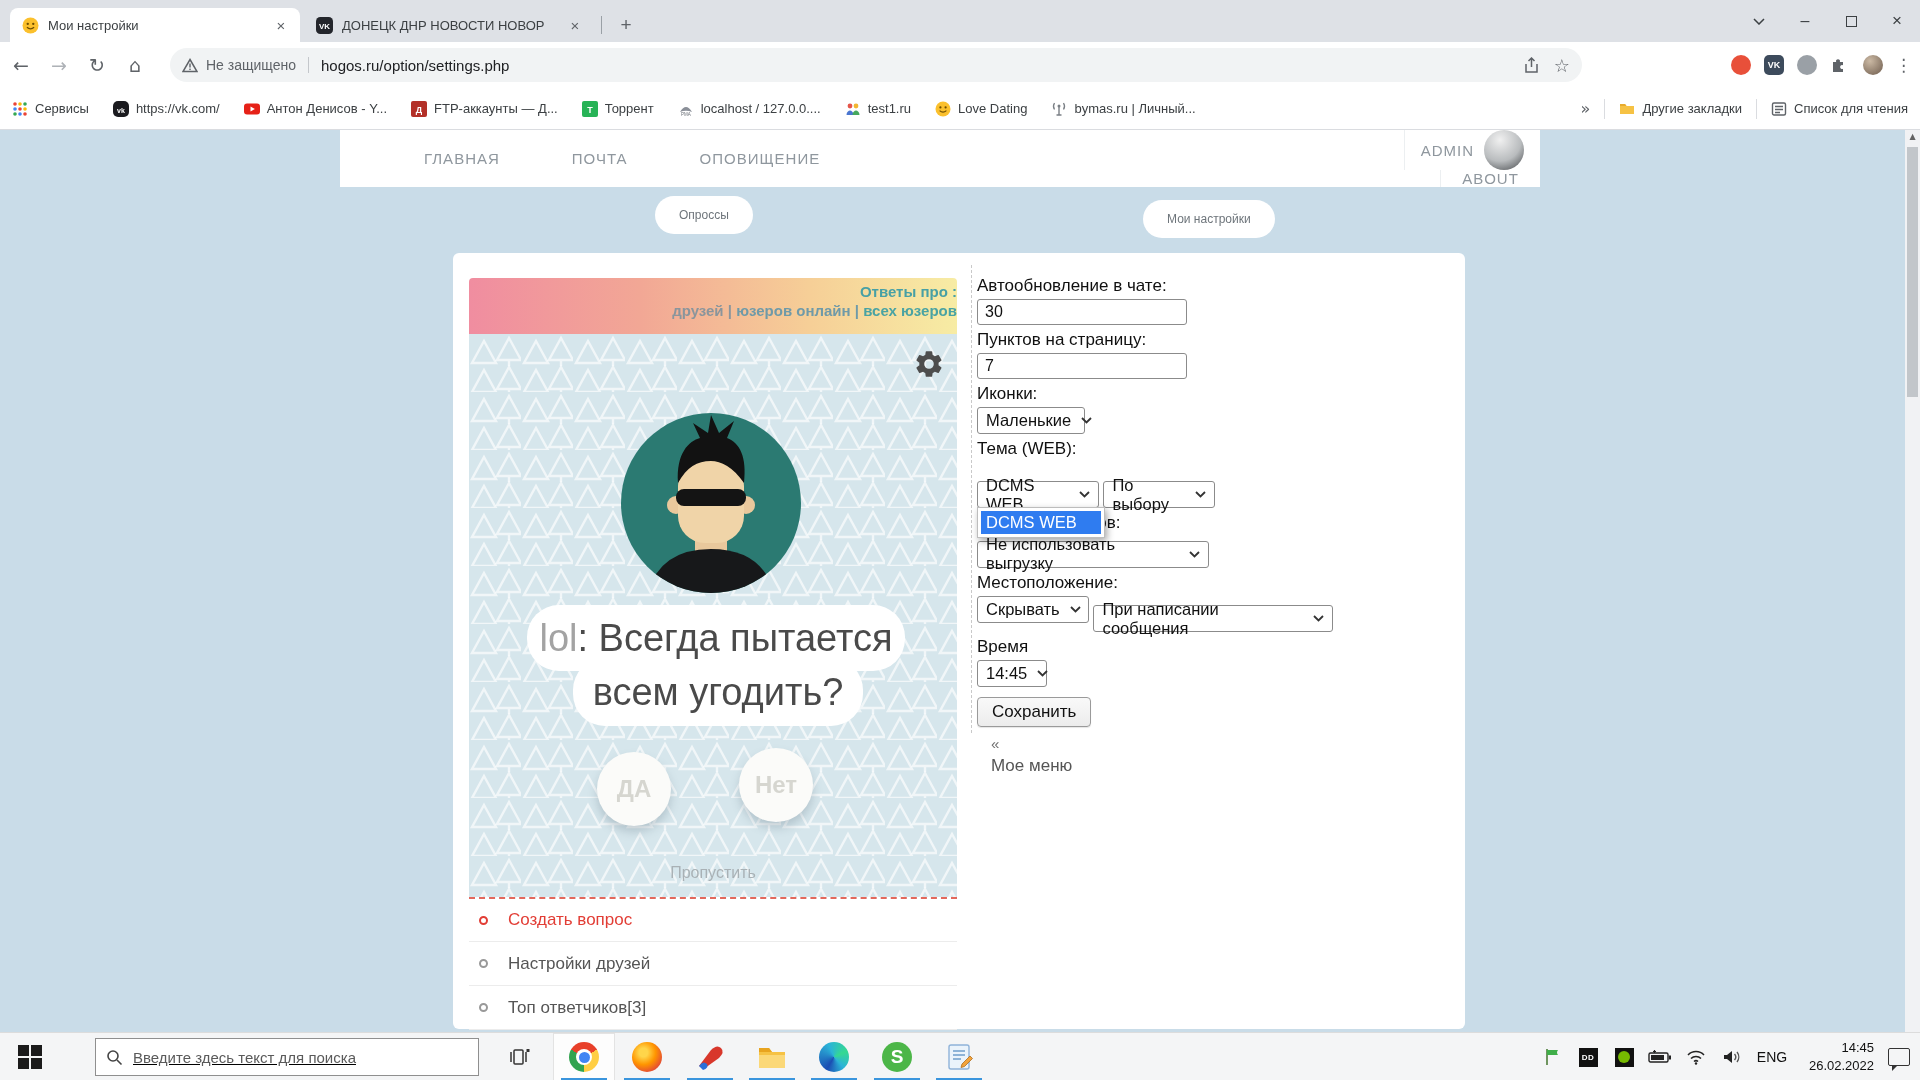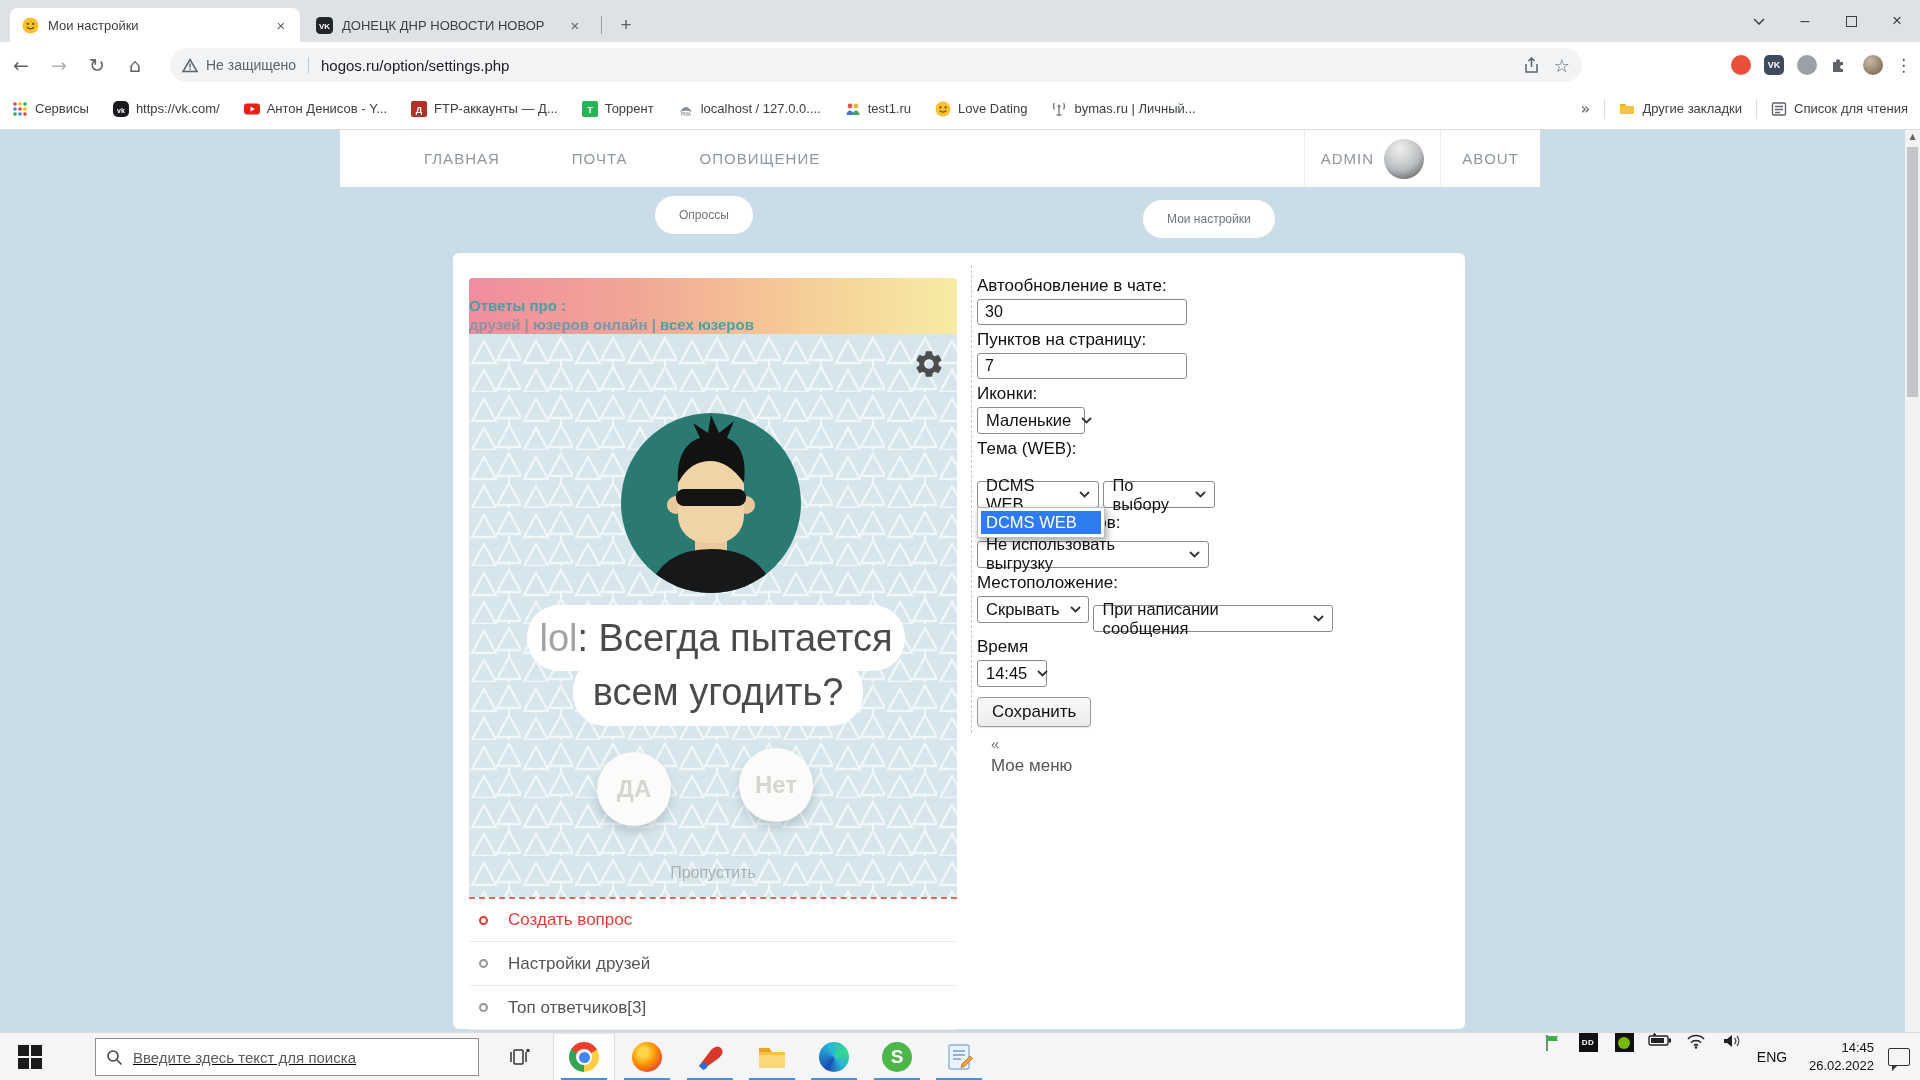--- a/index.html
+++ b/index.html
@@ -54,33 +54,33 @@
 
   
   .page { position:absolute; left:0; top:130px; width:1920px; height:902px; background:#c9dce8; overflow:hidden; }
   .scrollbar { position:absolute; right:0; top:0; width:15px; height:100%; background:#f1f2f4; }
   .scroll-up { position:absolute; top:2px; left:0; width:15px; text-align:center; font-size:8px; color:#636363; }
   .scroll-thumb { position:absolute; top:17px; left:2px; width:11px; height:250px; background:#c2c6ca; }
 
   .siteheader { position:absolute; left:340px; top:0; width:1200px; height:57px; background:#fff; display:flex; align-items:center; }
   .site-nav { display:flex; gap:72px; margin-left:84px; }
   .site-nav-item { font-size:15px; color:#8f979e; letter-spacing:1px; }
-  .hdr-right { margin-left:auto; display:flex; align-items:flex-end; height:100%; }
+  .hdr-right { margin-left:auto; display:flex; align-items:flex-end; height:100%;flex-direction:column; }
   .hdr-cell { display:flex; align-items:center; justify-content:center; height:100%; border-left:1px solid #eceff1; padding:0 16px; }
   .hdr-user { gap:10px; font-size:15px; color:#8f979e; letter-spacing:1px; }
   .hdr-avatar { width:40px; height:40px; border-radius:50%; background:radial-gradient(circle at 40% 25%, #f0f0f0, #b9bcbe 55%, #4c4f52 95%); }
   .hdr-about { font-size:15px; color:#8f979e; letter-spacing:1px; width:100px; }
 
   .pill { position:absolute; background:#fff; border-radius:23px; color:#6e757b; font-size:12px; padding:12px 24px; }
   .pill-polls { left:655px; top:66px; }
   .pill-settings { left:1143px; top:70px; }
 
   .card { position:absolute; left:453px; top:123px; width:1012px; height:776px; background:#fff; border-radius:6px; }
   .leftcol { position:absolute; left:16px; top:25px; width:488px; }
-  .banner { height:56px; border-radius:4px 4px 0 0; background:linear-gradient(90deg,#f08da0 0%,#f2a795 35%,#f6cf97 70%,#f7eca4 100%); text-align:left; padding-top:19px; }
+  .banner { height:56px; border-radius:4px 4px 0 0; background:linear-gradient(90deg,#f08da0 0%,#f2a795 35%,#f6cf97 70%,#f7eca4 100%); text-align:right; padding-top:5px; }
   .banner-title { font-size:15px; font-weight:bold; color:#47a0a5; }
   .banner-line2 { font-size:15px; font-weight:bold; margin-top:2px; }
   .seg1 { color:#8a959c; } .seg2 { color:#6f9aa8; } .seg3 { color:#49a3a3; }
 
   .pattern { position:relative; height:563px; background:#d6e6ec; overflow:hidden; }
   .pattern > svg.bgpat { position:absolute; left:0; top:0; }
   .gear { position:absolute; left:444px; top:14px; width:32px; height:32px; }
   .avatar-big { position:absolute; left:152px; top:79px; width:180px; height:180px; }
   .q-line { position:absolute; background:#fff; border-radius:32px; display:flex; align-items:center; justify-content:center; font-size:38px; color:#4a4a4a; }
   .q1 { left:58px; top:271px; width:378px; height:66px; }
@@ -124,21 +124,21 @@
   .app::after { content:""; position:absolute; bottom:0; left:8px; right:8px; height:3px; background:#3a95dd; }
   .app.focused { background:#fdfdfd; box-shadow:inset 0 0 0 1px #e3e3e3; }
   .appic { width:30px; height:30px; }
   .ic-chrome { border-radius:50%; background:conic-gradient(from -60deg,#e8402a 0 120deg,#ffce44 0 240deg,#32a350 0 360deg); position:relative; }
   .ic-chrome::before { content:""; position:absolute; left:7px; top:7px; width:16px; height:16px; background:#fff; border-radius:50%; }
   .ic-chrome::after { content:""; position:absolute; left:9.5px; top:9.5px; width:11px; height:11px; background:#4285f4; border-radius:50%; }
   .ic-ffx { border-radius:50%; background:radial-gradient(circle at 38% 35%, #ffd54a 0 16%, #ff9500 45%, #e8552e 72%, #b5303e 100%); }
   .ic-edge { border-radius:50%; background:conic-gradient(from 210deg,#1b4db3,#2bb3d8 35%,#35d991 60%,#2bb3d8 80%,#1b4db3); }
   .ic-skype { border-radius:50%; background:#4cb648; color:#fff; font-weight:bold; font-size:19px; display:flex; align-items:center; justify-content:center; }
   .tray { position:absolute; right:0; top:0; height:48px; display:flex; align-items:center; }
-  .tr-ic { width:36px; height:48px; display:flex; justify-content:center; }
+  .tr-ic { width:36px; height:48px; display:flex; align-items:center; justify-content:center; }
   .tr-eng { font-size:14px; color:#111; width:44px; text-align:center; }
   .tr-clock { width:80px; text-align:right; font-size:13px; color:#111; line-height:1.35; margin-right:14px; }
   .sq18 { width:19px; height:19px; background:#111; display:flex; align-items:center; justify-content:center; }
   .sq18 span { color:#fff; font-size:8px; font-weight:bold; letter-spacing:0.5px; }
   .nvd { width:12px; height:12px; border-radius:50%; background:#76b900; }
   .notif { width:22px; height:18px; border:1.6px solid #333; border-radius:2px; position:relative; margin-right:10px; }
   .notif::after { content:""; position:absolute; left:3px; bottom:-6px; border:3px solid transparent; border-top-color:#333; border-left-color:#333; }
 </style>
 </head>
 <body>

